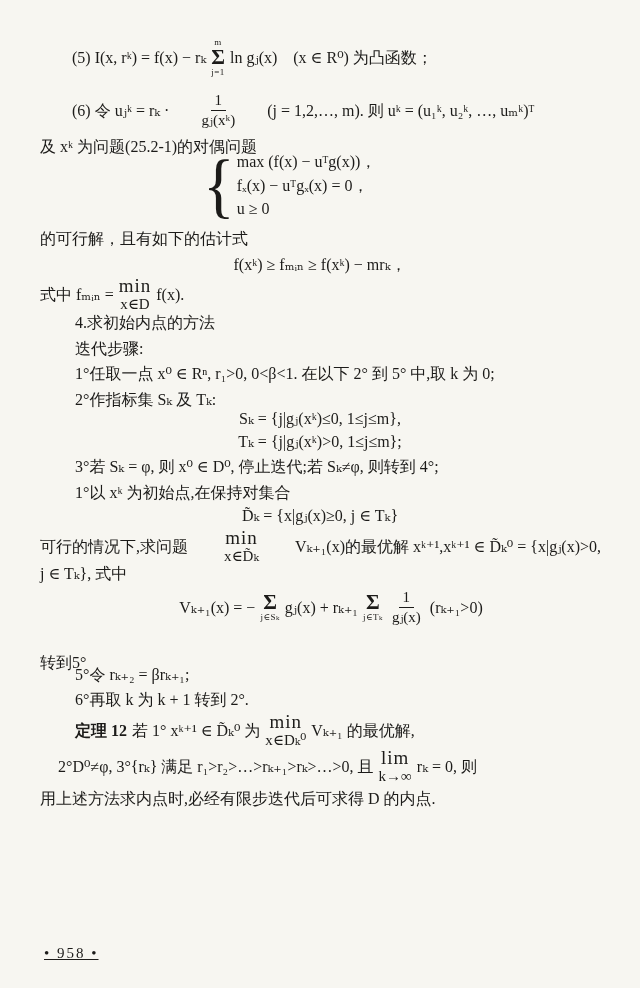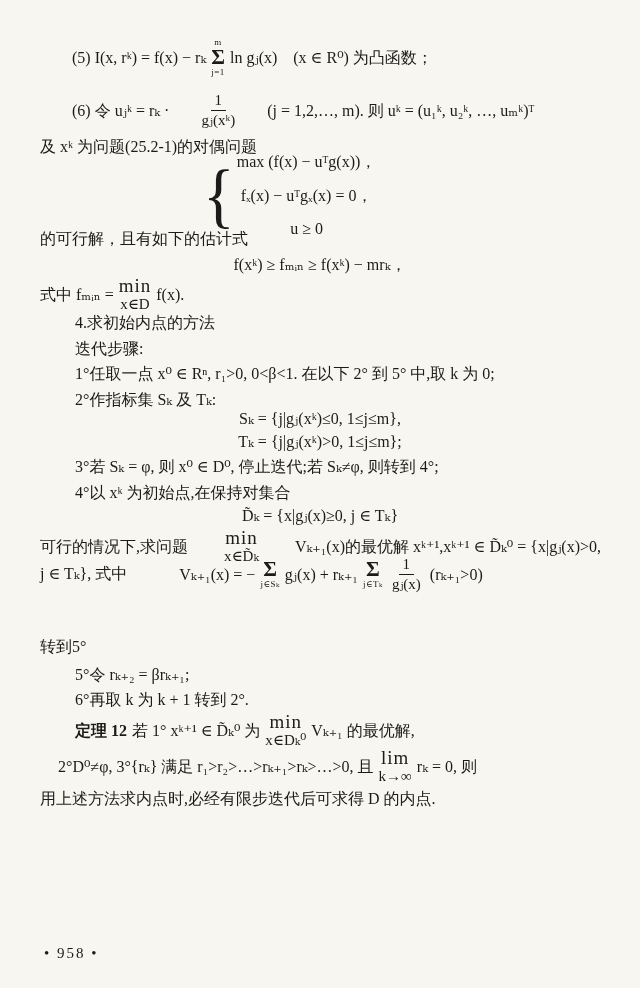--- a/index.html
+++ b/index.html
@@ -90,23 +90,22 @@
   .system .brace{
     font-size:66px;
     font-weight:400;
     line-height:0.9;
     transform:scaleY(1.08);
     margin-right:2px;
   }
   .system .eqs{
     display:flex;
     flex-direction:column;
-    gap:13px;
+    gap:3px;
     font-size:16px;
-    align-items:center;
   }
   .footer{
     position:absolute;
     font-size:15px;
     letter-spacing:2px;
   }
 </style>
 </head>
 <body>
 
@@ -157,53 +156,53 @@
 
   <div class="line" style="left:75px;top:312px;">4.求初始内点的方法</div>
   <div class="line" style="left:75px;top:338px;">迭代步骤:</div>
   <div class="line" style="left:75px;top:363px;">1°任取一点 x⁰ ∈ Rⁿ, r₁&gt;0, 0&lt;β&lt;1. 在以下 2° 到 5° 中,取 k 为 0;</div>
   <div class="line" style="left:75px;top:389px;">2°作指标集 Sₖ 及 Tₖ:</div>
 
   <div class="line centered" style="top:408px;">Sₖ = {j|gⱼ(xᵏ)≤0, 1≤j≤m},</div>
   <div class="line centered" style="top:431px;">Tₖ = {j|gⱼ(xᵏ)&gt;0, 1≤j≤m};</div>
 
   <div class="line" style="left:75px;top:456px;">3°若 Sₖ = φ, 则 x⁰ ∈ D⁰, 停止迭代;若 Sₖ≠φ, 则转到 4°;</div>
-  <div class="line" style="left:75px;top:482px;">4°以 xᵏ 为初始点,在保持对集合</div>
+  <div class="line" style="left:75px;top:482px;">1°以 xᵏ 为初始点,在保持对集合</div>
 
   <div class="line centered" style="top:505px;">D̃ₖ = {x|gⱼ(x)≥0, j ∈ Tₖ}</div>
 
   <div class="line" style="left:40px;top:528px;gap:36px;">
     <span>可行的情况下,求问题</span>
     <span class="understack">
       <span class="word">min</span>
       <span class="under">x∈D̃ₖ</span>
     </span>
     <span>Vₖ₊₁(x)的最优解 xᵏ⁺¹,xᵏ⁺¹ ∈ D̃ₖ⁰ = {x|gⱼ(x)&gt;0,</span>
   </div>
   <div class="line" style="left:40px;top:563px;">j ∈ Tₖ}, 式中</div>
 
-  <div class="line centered" style="top:556px;margin-left:22px;">
+  <div class="line centered" style="top:589px;margin-left:22px;">
     <span>Vₖ₊₁(x) = −</span>
     <span class="sumstack">
       <span class="sigma">Σ</span>
       <span class="lim">j∈Sₖ</span>
     </span>
     <span>gⱼ(x) + rₖ₊₁</span>
     <span class="sumstack">
       <span class="sigma">Σ</span>
       <span class="lim">j∈Tₖ</span>
     </span>
     <span class="frac">
       <span class="num">1</span>
       <span class="den">gⱼ(x)</span>
     </span>
     <span>(rₖ₊₁&gt;0)</span>
   </div>
 
-  <div class="line" style="left:40px;top:636px;">转到5°</div>
+  <div class="line" style="left:40px;top:652px;">转到5°</div>
   <div class="line" style="left:75px;top:664px;">5°令 rₖ₊₂ = βrₖ₊₁;</div>
   <div class="line" style="left:75px;top:689px;">6°再取 k 为 k + 1 转到 2°.</div>
 
   <div class="line" style="left:75px;top:712px;">
     <span class="bold">定理 12</span>
     <span>若 1° xᵏ⁺¹ ∈ D̃ₖ⁰ 为</span>
     <span class="understack">
       <span class="word">min</span>
       <span class="under">x∈Dₖ⁰</span>
     </span>
@@ -214,15 +213,15 @@
     <span>2°D⁰≠φ, 3°{rₖ} 满足 r₁&gt;r₂&gt;…&gt;rₖ₊₁&gt;rₖ&gt;…&gt;0, 且</span>
     <span class="understack">
       <span class="word">lim</span>
       <span class="under">k→∞</span>
     </span>
     <span>rₖ = 0, 则</span>
   </div>
 
   <div class="line" style="left:40px;top:788px;">用上述方法求内点时,必经有限步迭代后可求得 D 的内点.</div>
 
-  <div class="footer" style="left:44px;top:945px;">• 958 •</div>
+  <div class="footer" style="left:44px;top:945px;text-decoration:underline;">• 958 •</div>
 
 </div>
 
 </body></html>

